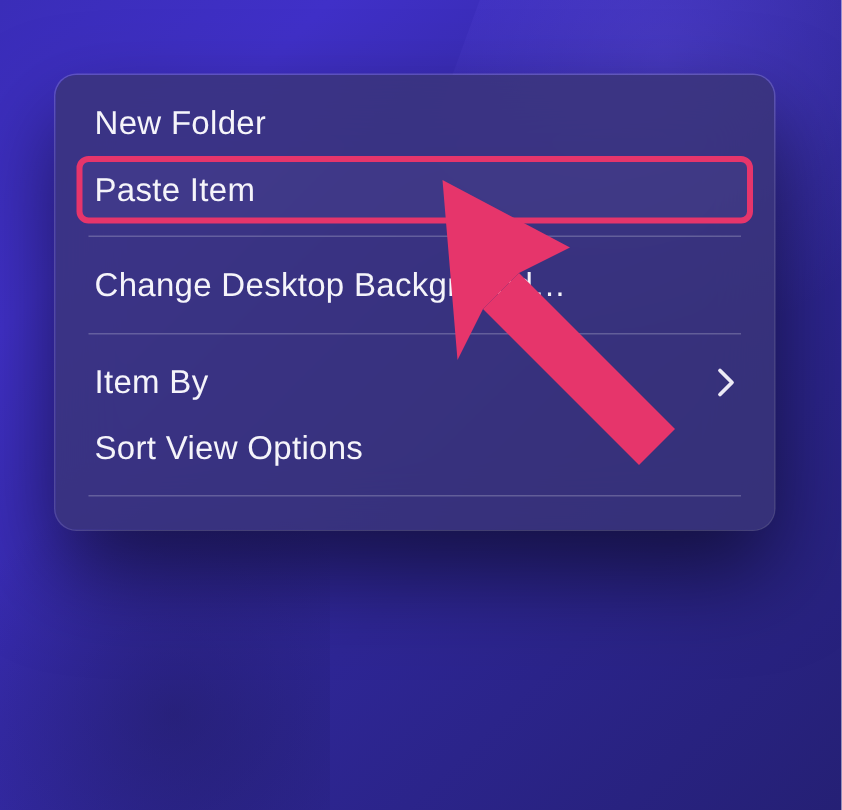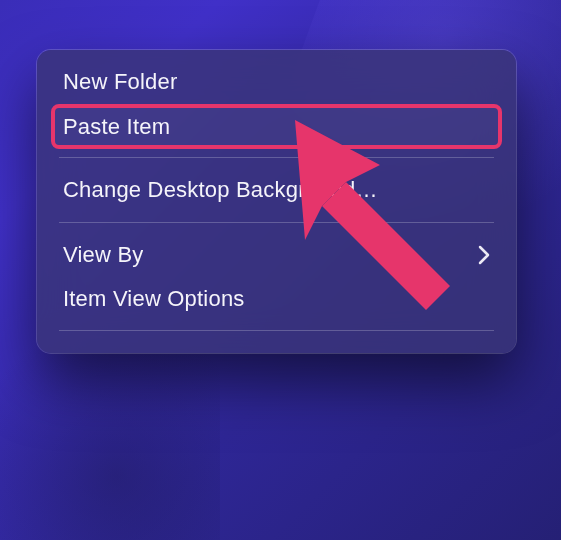--- a/index.html
+++ b/index.html
@@ -114,29 +114,29 @@
 
   <div class="divider"></div>
 
   <div class="menu-item">
     <span class="label">Change Desktop Background…</span>
   </div>
 
   <div class="divider"></div>
 
   <div class="menu-item">
-    <span class="label">View By</span>
+    <span class="label">Item By</span>
     <span class="chevron">
       <svg viewBox="0 0 12 20">
           <path d="M2 2 L10 10 L2 18"></path>
         </svg>
     </span>
   </div>
   <div class="menu-item">
-    <span class="label">Item View Options</span>
+    <span class="label">Sort View Options</span>
   </div>
 
   <div class="divider"></div>
 
 
 </div>
 
 <div class="arrow-overlay">
   <svg viewBox="0 0 230 230">
     <g fill="#e6356b">

